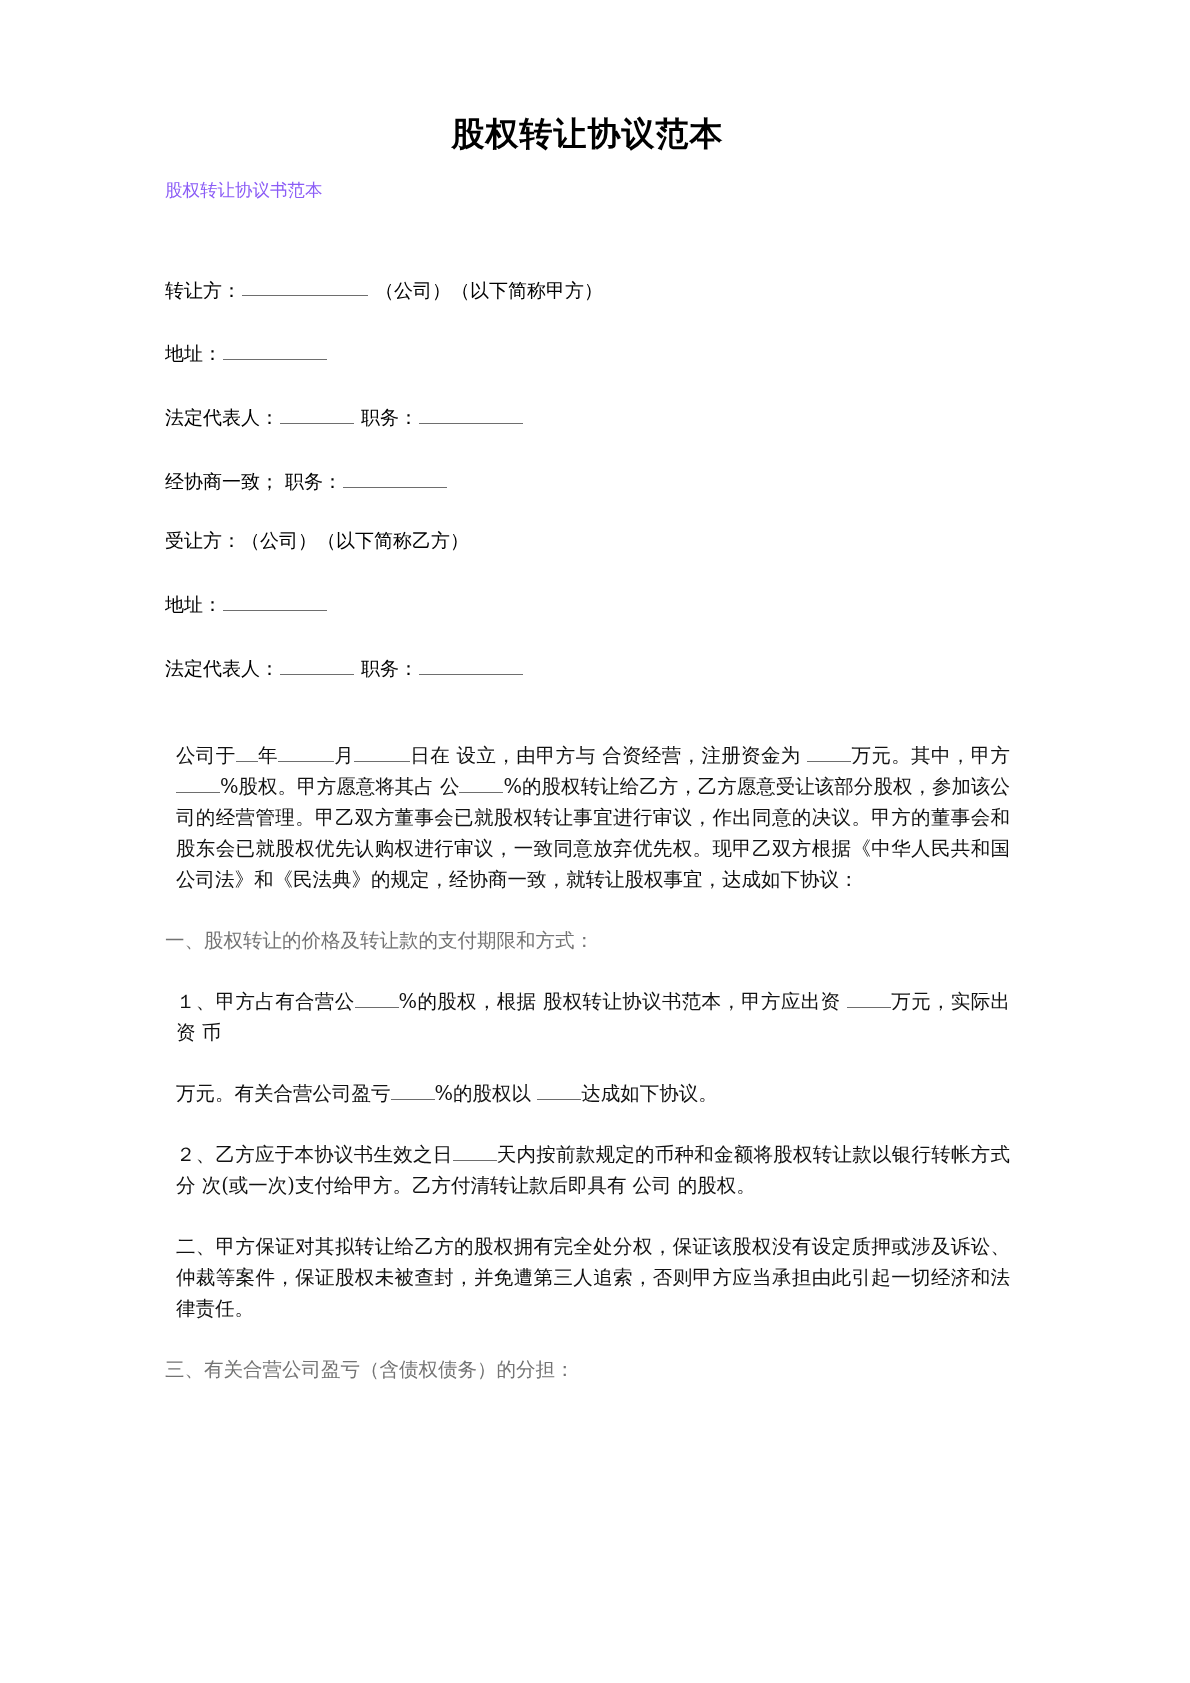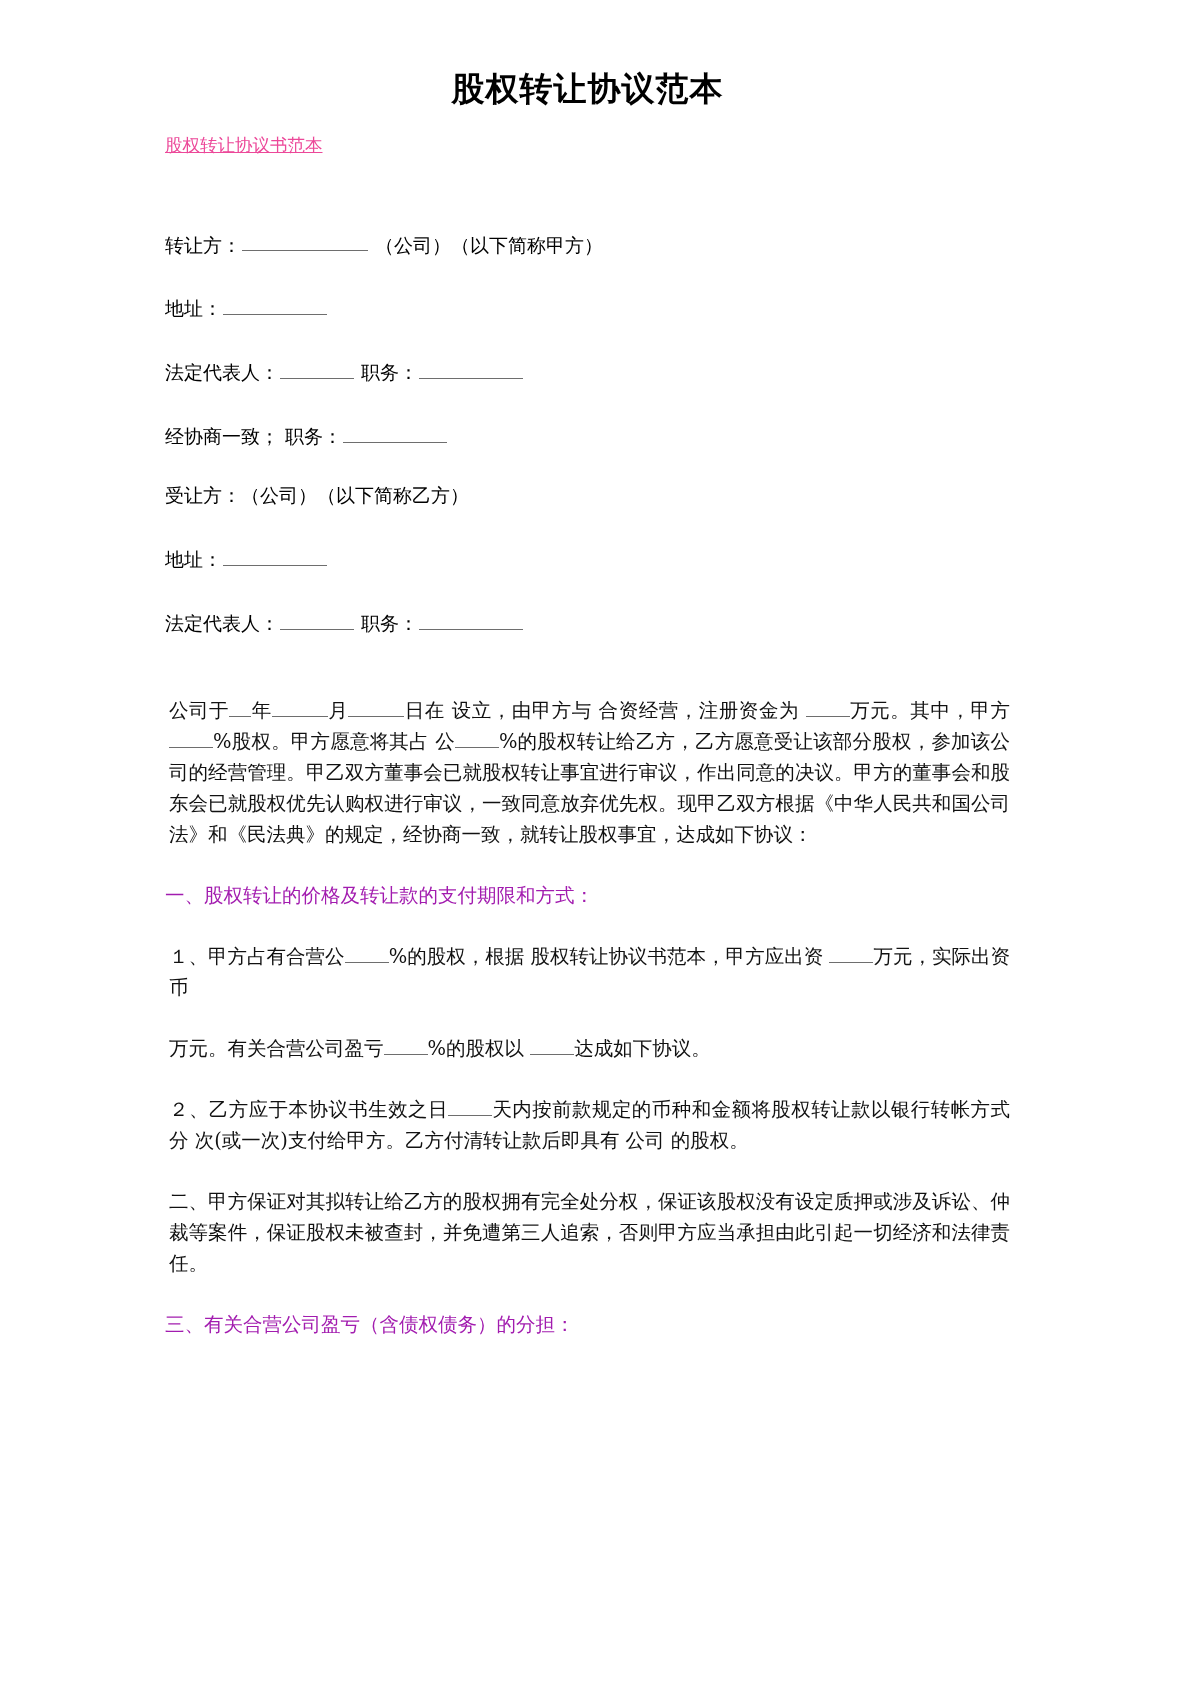--- a/index.html
+++ b/index.html
@@ -25,31 +25,30 @@
     left: 165px;
     top: 0;
     width: 845px;
   }
   .doc-title {
     text-align: center;
     font-size: 33px;
     font-weight: bold;
     letter-spacing: 1px;
     margin: 0;
-    padding-top: 68px;
+    padding-top: 113px;
     line-height: 1.25;
     color: #000;
   }
   .doc-subtitle {
     font-size: 17.5px;
     line-height: 1.5;
     margin: 0;
     padding-top: 23px;
-    color: #ec4899;
-    text-decoration: underline;
+    color: #8b5cf6;
   }
   .party-block {
     padding-top: 72px;
   }
   .party-line {
     font-size: 19px;
     line-height: 1.0;
     margin: 0 0 40px 0;
     color: #000000;
     white-space: pre-wrap;
@@ -63,40 +62,40 @@
   }
   .b-sm { width: 74px; }
   .b-md { width: 104px; }
   .b-lg { width: 126px; }
   .body-block {
     padding-top: 22px;
   }
   p.para {
     font-size: 19.5px;
     line-height: 31px;
-    margin: 0 0 30px 4px;
+    margin: 0 0 30px 11px;
     text-align: justify;
     text-justify: inter-character;
     color: #111;
     white-space: pre-wrap;
   }
   .uline {
     border-bottom: 1.4px solid #6e6e6e;
     display: inline-block;
     height: 1.02em;
     vertical-align: baseline;
   }
   .u-2 { width: 22px; }
   .u-4 { width: 44px; }
   .u-5 { width: 56px; }
   .heading-para {
     font-size: 19.5px;
     line-height: 31px;
     margin: 9px 0 30px 0;
-    color: #a21caf;
+    color: #737373;
   }
 </style>
 </head>
 <body>
 
 <div class="page">
   <div class="content">
 
     <h1 class="doc-title">股权转让协议范本</h1>
 

